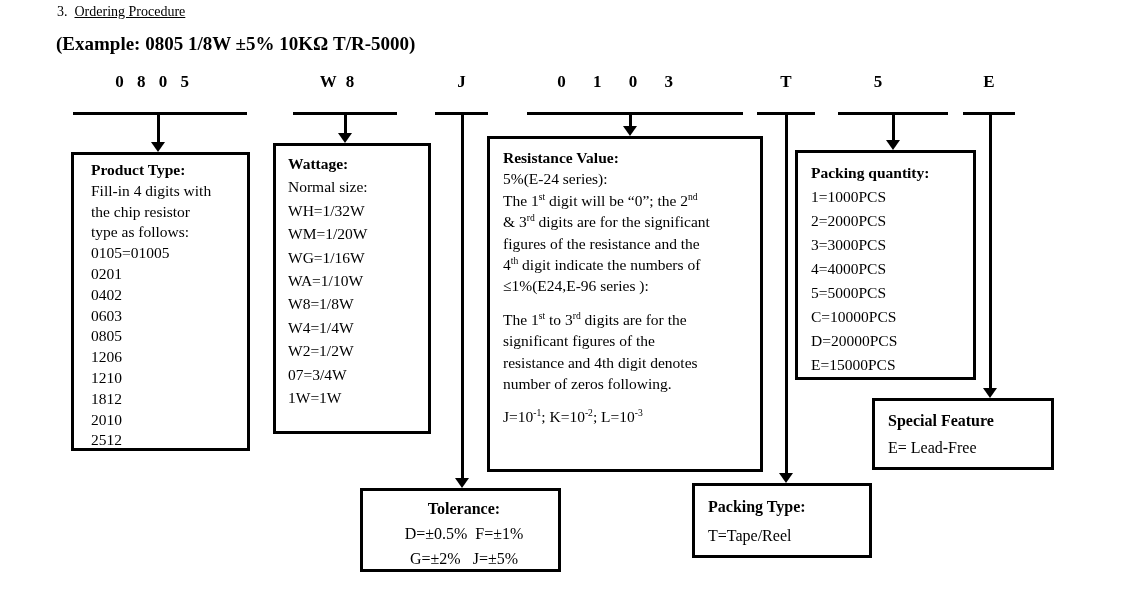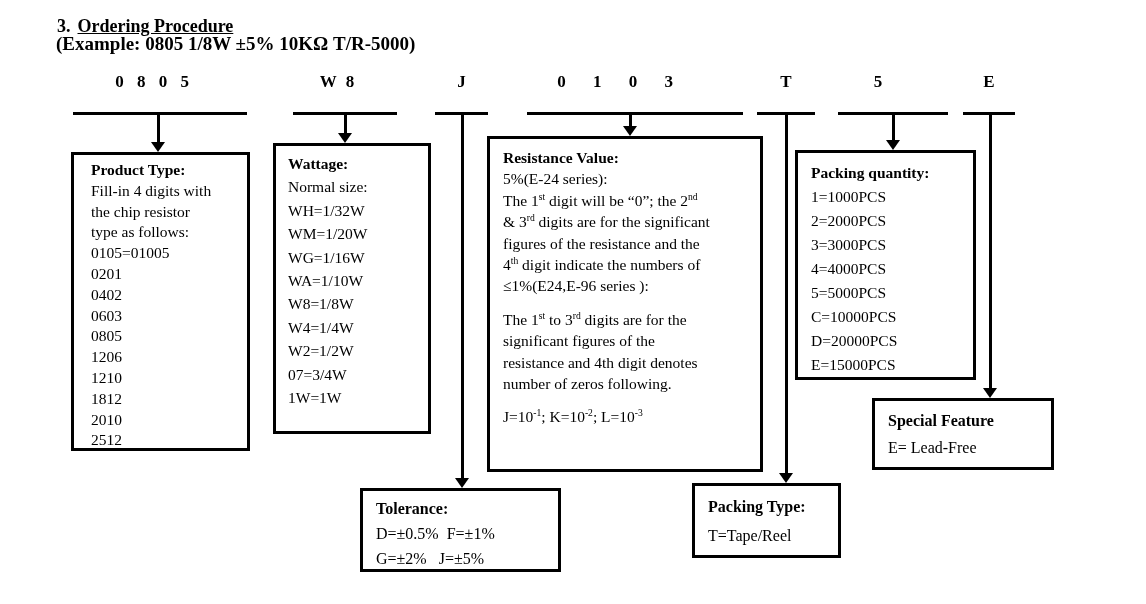--- a/index.html
+++ b/index.html
@@ -1,21 +1,21 @@
 <!DOCTYPE html>
 <html><head>
 <meta charset="utf-8">
 <style>
   * { margin:0; padding:0; box-sizing:border-box; }
   html,body { background:#ffffff; }
   .page {
     position:relative; width:1146px; height:604px; background:#ffffff;
     font-family:"Liberation Serif", serif; color:#000; overflow:hidden;
   }
-  .doc-title { position:absolute; left:57px; top:16px; font-size:18px; font-weight:bold; white-space:pre; }
+  .doc-title { position:absolute; left:57px; top:4px; font-size:14px; font-weight:normal; white-space:pre; }
   .doc-title .u { text-decoration:underline; margin-left:7px; }
   .example-line { position:absolute; left:56px; top:33px; font-size:19px; font-weight:bold; white-space:pre; }
 
   .code-label { position:absolute; top:72px; font-size:17px; font-weight:bold; text-align:center; white-space:pre; }
   .seg1 { left:73px;  width:158px; word-spacing:9px; }
   .seg2 { left:293px; width:88px;  word-spacing:5px; }
   .seg3 { left:435px; width:53px; }
   .seg4 { left:527px; width:176px; word-spacing:23px; }
   .seg5 { left:757px; width:58px; }
   .seg6 { left:823px; width:110px; }
@@ -52,22 +52,22 @@
   .box { position:absolute; border:3px solid #000; background:#fff; font-size:15.5px; line-height:21px; }
   .box .box-title { font-weight:bold; }
   .box .line { white-space:pre-wrap; }
   .box .line.blank { height:12px; }
 
   .box-product   { left:71px;  top:152px; width:179px; height:299px; padding:5px 6px 0 17px; line-height:20.8px; }
   .box-wattage   { left:273px; top:143px; width:158px; height:291px; padding:6px 6px 8px 12px; line-height:23.4px; }
   .box-resist    { left:487px; top:136px; width:276px; height:336px; padding:8px 8px 0 13px; font-size:15.5px; line-height:21.4px; }
   .box-packqty   { left:795px; top:150px; width:181px; height:230px; padding:8px 6px 0 13px; line-height:24px; }
   .box-special   { left:872px; top:398px; width:182px; height:72px;  padding:6px 6px 0 13px; font-size:16px; line-height:27px; }
-  .box-tolerance { left:360px; top:488px; width:201px; height:84px;  padding:5px 6px 8px 13px; font-size:16px; line-height:25px; }
-  .box-packtype  { left:692px; top:483px; width:149px; height:75px;  padding:6px 6px 0 13px; font-size:16px; line-height:29px; }
+  .box-tolerance { left:360px; top:488px; width:201px; height:84px;  padding:5px 6px 8px 13px; font-size:16px; line-height:25px;text-align:center; }
+  .box-packtype  { left:692px; top:483px; width:180px; height:75px;  padding:6px 6px 0 13px; font-size:16px; line-height:29px; }
 
   sup { font-size:0.62em; line-height:0;margin-top:15px; }
 </style>
 </head>
 <body>
 
 <div class="page">
 
   <div class="doc-title"><span>3.</span><span class="u">Ordering Procedure</span></div>
 

